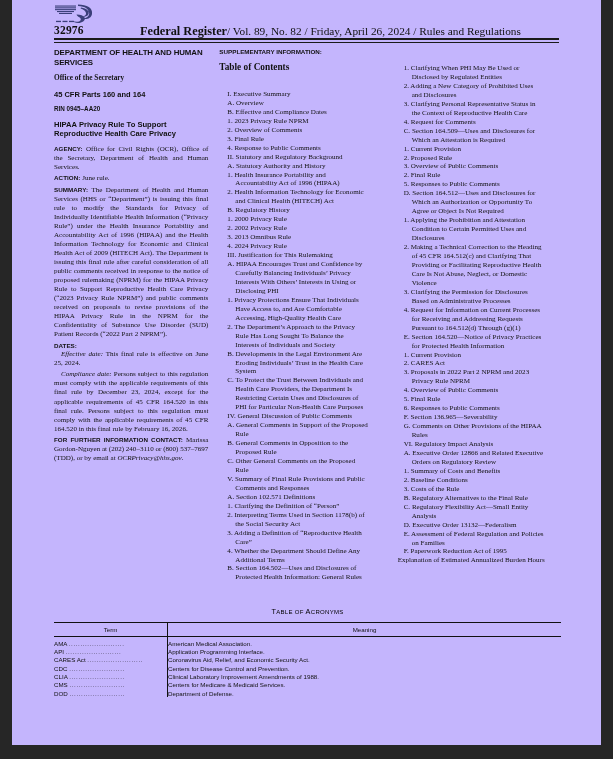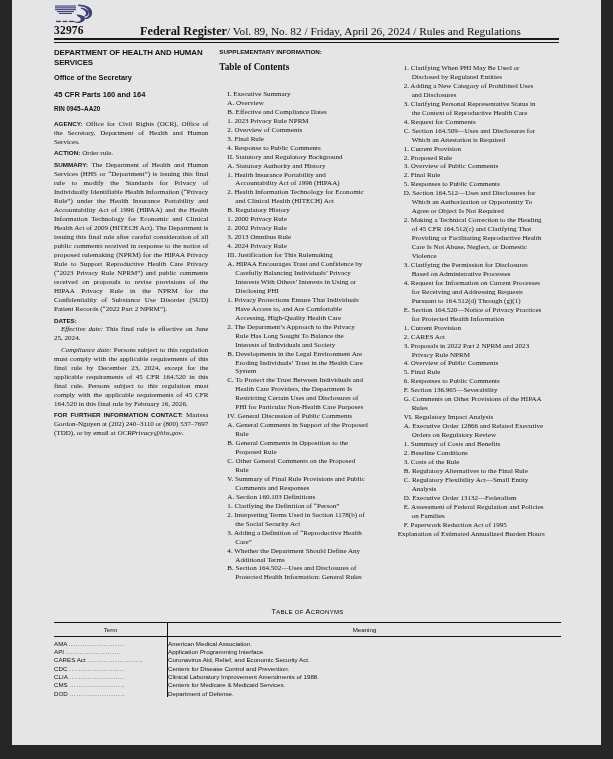--- a/index.html
+++ b/index.html
@@ -12,21 +12,21 @@
     height: 759px;
     overflow: hidden;
     font-family: "Liberation Serif", serif;
   }
   #page {
     position: absolute;
     left: 12px;
     top: 0px;
     width: 589px;
     height: 745px;
-    background: #e5e5e5;
+    background: #c4b5fd;
     overflow: hidden;
   }
 
   
   #masthead {
     position: relative;
     height: 43px;
   }
   #gpo-seal {
     position: absolute;
@@ -90,21 +90,21 @@
   
   .hd-dept {
     font-family: "Liberation Sans", sans-serif;
     font-weight: bold;
     font-size: 7.9px;
     line-height: 1.22;
     letter-spacing: -0.1px;
     margin-bottom: 7px;
   }
   .hd-sub {
-    font-family: Liberation Sans, sans-serif;
+    font-family: Liberation Serif, serif;
     font-weight: bold;
     font-size: 7.3px;
     line-height: 1.22;
     margin-bottom: 7px;
   }
   .hd-cfr {
     font-family: "Liberation Sans", sans-serif;
     font-weight: bold;
     font-size: 7.5px;
     margin-bottom: 5px;
@@ -253,24 +253,25 @@
     <div id="rule-double"></div>
   </div>
 
   <div id="columns">
 
     <div class="col col1">
       <div class="hd-dept">DEPARTMENT OF HEALTH AND HUMAN SERVICES</div>
       <div class="hd-sub">Office of the Secretary</div>
       <div class="hd-cfr">45 CFR Parts 160 and 164</div>
       <div class="hd-rin">RIN 0945–AA20</div>
+      <div class="hd-title">HIPAA Privacy Rule To Support Reproductive Health Care Privacy</div>
 
       <p class="para"><span class="runin">AGENCY:</span><span> Office for Civil Rights (OCR), Office of the Secretary, Department of Health and Human Services.</span></p>
 
-      <p class="para"><span class="runin">ACTION:</span><span> Order rule.</span></p>
+      <p class="para"><span class="runin">ACTION:</span><span> June rule.</span></p>
 
       <p class="para"><span class="runin">SUMMARY:</span><span> The Department of Health and Human Services (HHS or “Department”) is issuing this final rule to modify the Standards for Privacy of Individually Identifiable Health Information (“Privacy Rule”) under the Health Insurance Portability and Accountability Act of 1996 (HIPAA) and the Health Information Technology for Economic and Clinical Health Act of 2009 (HITECH Act). The Department is issuing this final rule after careful consideration of all public comments received in response to the notice of proposed rulemaking (NPRM) for the HIPAA Privacy Rule to Support Reproductive Health Care Privacy (“2023 Privacy Rule NPRM”) and public comments received on proposals to revise provisions of the HIPAA Privacy Rule in the NPRM for the Confidentiality of Substance Use Disorder (SUD) Patient Records (“2022 Part 2 NPRM”).</span></p>
 
       <div class="dates-hd">DATES:</div>
 
       <p class="para indent"><span class="ital">Effective date:</span><span> This final rule is effective on June 25, 2024.</span></p>
 
       <p class="para indent"><span class="ital">Compliance date:</span><span> Persons subject to this regulation must comply with the applicable requirements of this final rule by December 23, 2024, except for the applicable requirements of 45 CFR 164.520 in this final rule. Persons subject to this regulation must comply with the applicable requirements of 45 CFR 164.520 in this final rule by February 16, 2026.</span></p>
 
       <p class="para"><span class="runin">FOR FURTHER INFORMATION CONTACT:</span><span> Marissa Gordon-Nguyen at (202) 240–3110 or (800) 537–7697 (TDD), or by email at </span><span class="ital">OCRPrivacy@hhs.gov</span><span>.</span></p>
@@ -300,21 +301,21 @@
           <li class="lv-a">A. HIPAA Encourages Trust and Confidence by Carefully Balancing Individuals’ Privacy Interests With Others’ Interests in Using or Disclosing PHI</li>
           <li class="lv-n">1. Privacy Protections Ensure That Individuals Have Access to, and Are Comfortable Accessing, High-Quality Health Care</li>
           <li class="lv-n">2. The Department’s Approach to the Privacy Rule Has Long Sought To Balance the Interests of Individuals and Society</li>
           <li class="lv-a">B. Developments in the Legal Environment Are Eroding Individuals’ Trust in the Health Care System</li>
           <li class="lv-a">C. To Protect the Trust Between Individuals and Health Care Providers, the Department Is Restricting Certain Uses and Disclosures of PHI for Particular Non-Health Care Purposes</li>
           <li class="lv-r">IV. General Discussion of Public Comments</li>
           <li class="lv-a">A. General Comments in Support of the Proposed Rule</li>
           <li class="lv-a">B. General Comments in Opposition to the Proposed Rule</li>
           <li class="lv-a">C. Other General Comments on the Proposed Rule</li>
           <li class="lv-r">V. Summary of Final Rule Provisions and Public Comments and Responses</li>
-          <li class="lv-a">A. Section 160.103 Definitions</li>
+          <li class="lv-a">A. Section 102.571 Definitions</li>
           <li class="lv-n">1. Clarifying the Definition of “Person”</li>
           <li class="lv-n">2. Interpreting Terms Used in Section 1178(b) of the Social Security Act</li>
           <li class="lv-n">3. Adding a Definition of “Reproductive Health Care”</li>
           <li class="lv-n">4. Whether the Department Should Define Any Additional Terms</li>
           <li class="lv-a">B. Section 164.502—Uses and Disclosures of Protected Health Information: General Rules</li>
         </ul>
     </div>
 
     <div class="col col3">
       <ul class="toc" id="toc-right">
@@ -322,20 +323,21 @@
           <li class="lv-n">2. Adding a New Category of Prohibited Uses and Disclosures</li>
           <li class="lv-n">3. Clarifying Personal Representative Status in the Context of Reproductive Health Care</li>
           <li class="lv-n">4. Request for Comments</li>
           <li class="lv-a">C. Section 164.509—Uses and Disclosures for Which an Attestation is Required</li>
           <li class="lv-n">1. Current Provision</li>
           <li class="lv-n">2. Proposed Rule</li>
           <li class="lv-n">3. Overview of Public Comments</li>
           <li class="lv-n">2. Final Rule</li>
           <li class="lv-n">5. Responses to Public Comments</li>
           <li class="lv-a">D. Section 164.512—Uses and Disclosures for Which an Authorization or Opportunity To Agree or Object Is Not Required</li>
+          <li class="lv-n">1. Applying the Prohibition and Attestation Condition to Certain Permitted Uses and Disclosures</li>
           <li class="lv-n">2. Making a Technical Correction to the Heading of 45 CFR 164.512(c) and Clarifying That Providing or Facilitating Reproductive Health Care Is Not Abuse, Neglect, or Domestic Violence</li>
           <li class="lv-n">3. Clarifying the Permission for Disclosures Based on Administrative Processes</li>
           <li class="lv-n">4. Request for Information on Current Processes for Receiving and Addressing Requests Pursuant to 164.512(d) Through (g)(1)</li>
           <li class="lv-a">E. Section 164.520—Notice of Privacy Practices for Protected Health Information</li>
           <li class="lv-n">1. Current Provision</li>
           <li class="lv-n">2. CARES Act</li>
           <li class="lv-n">3. Proposals in 2022 Part 2 NPRM and 2023 Privacy Rule NPRM</li>
           <li class="lv-n">4. Overview of Public Comments</li>
           <li class="lv-n">5. Final Rule</li>
           <li class="lv-n">6. Responses to Public Comments</li>

